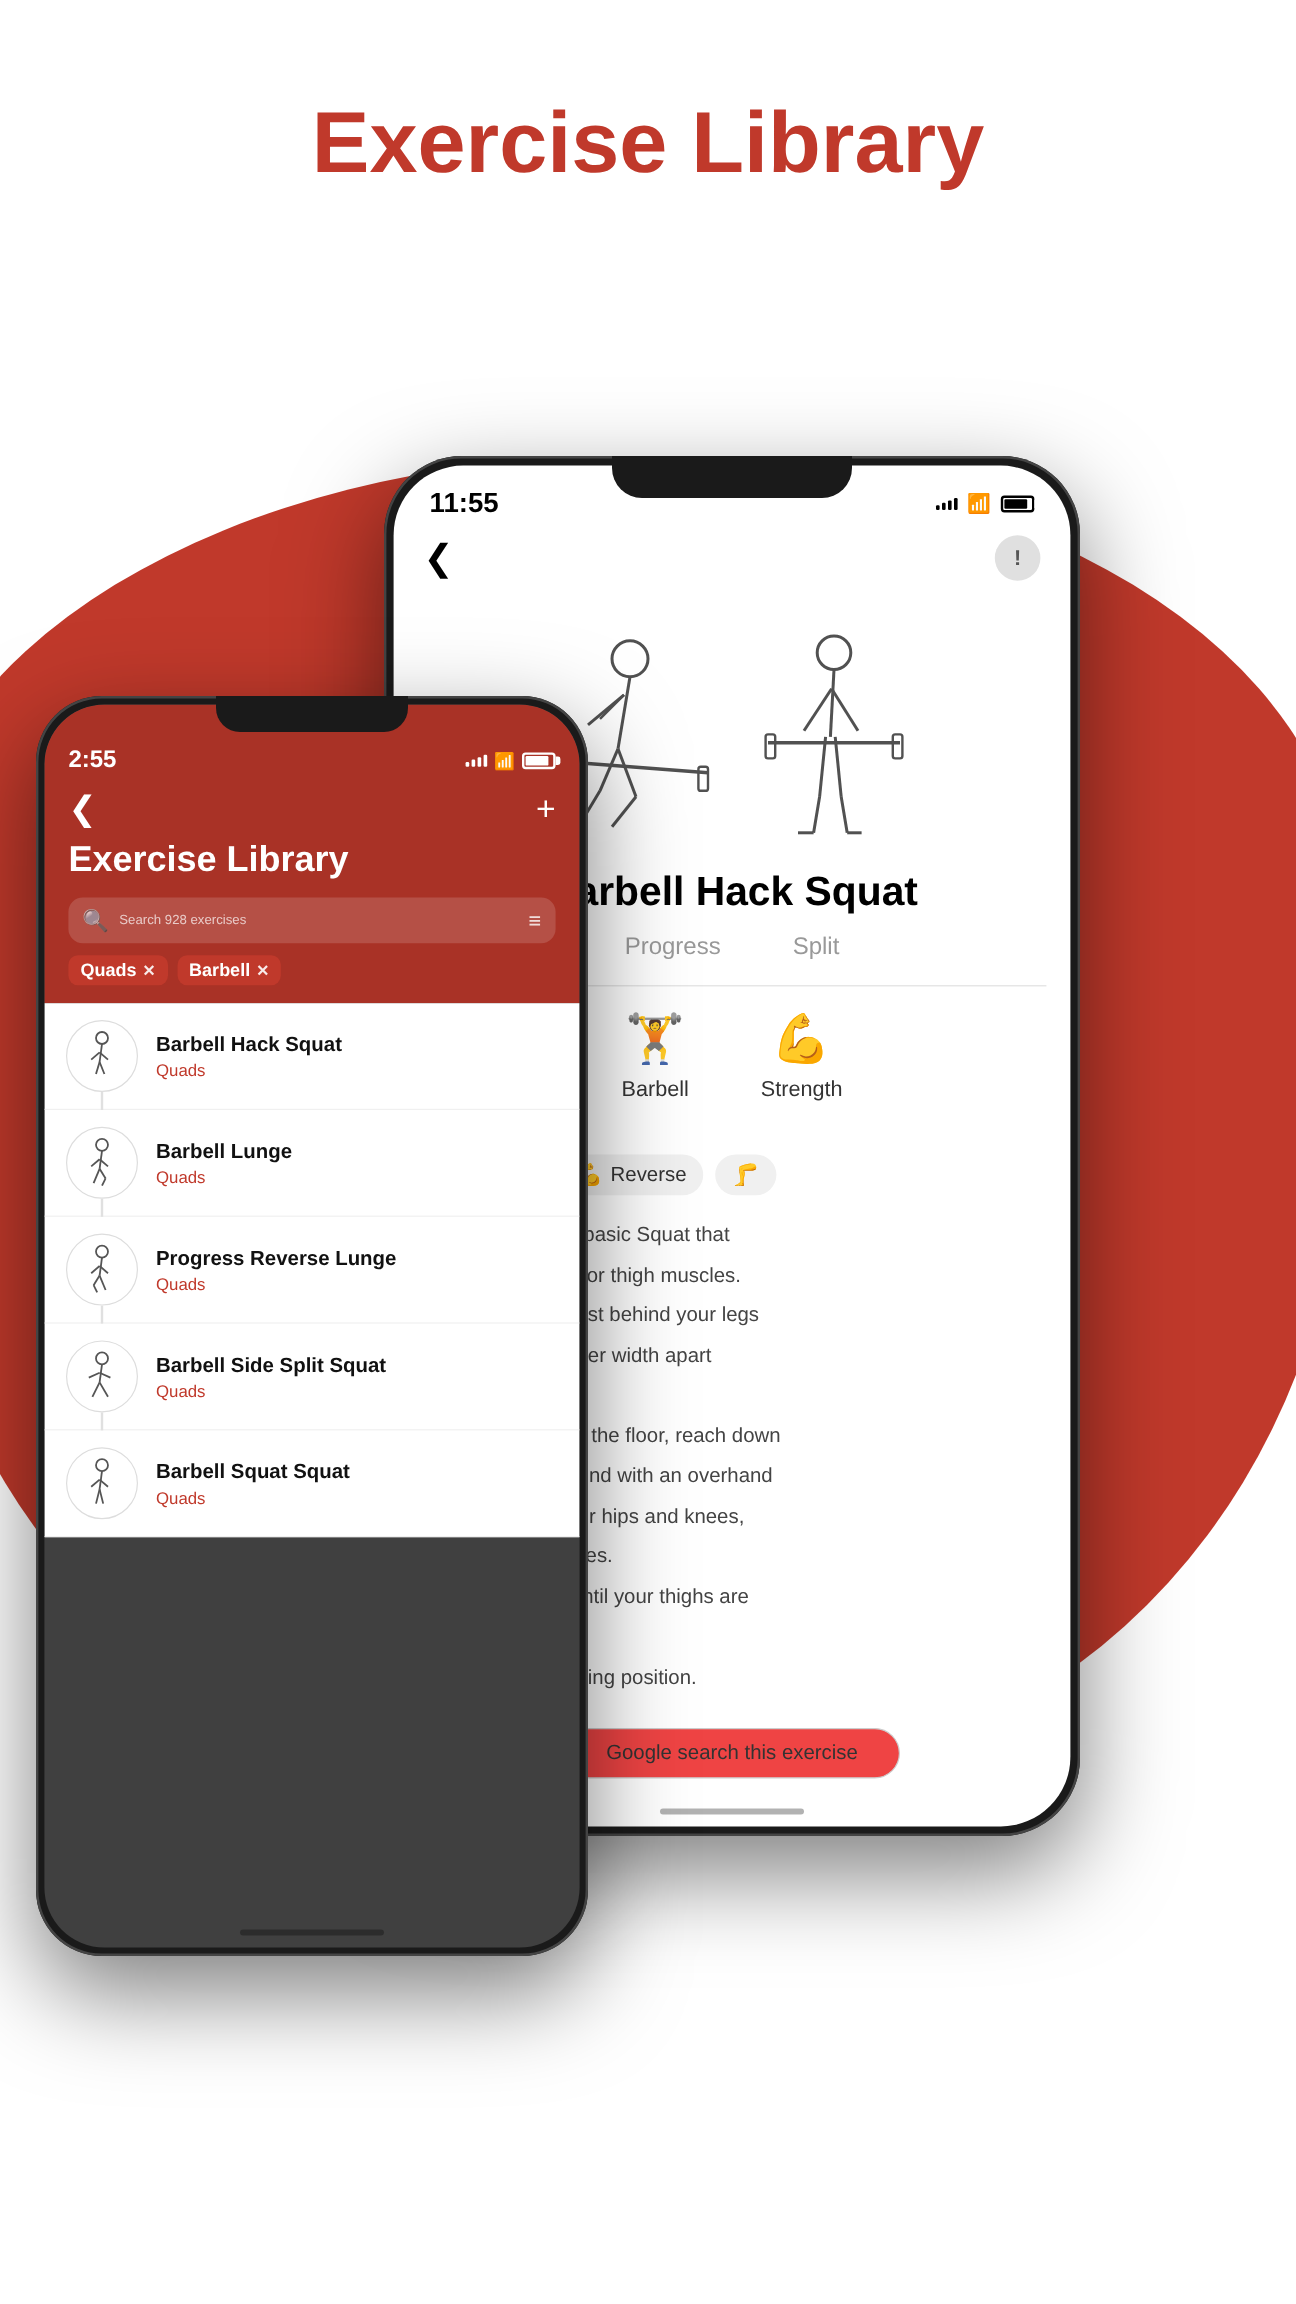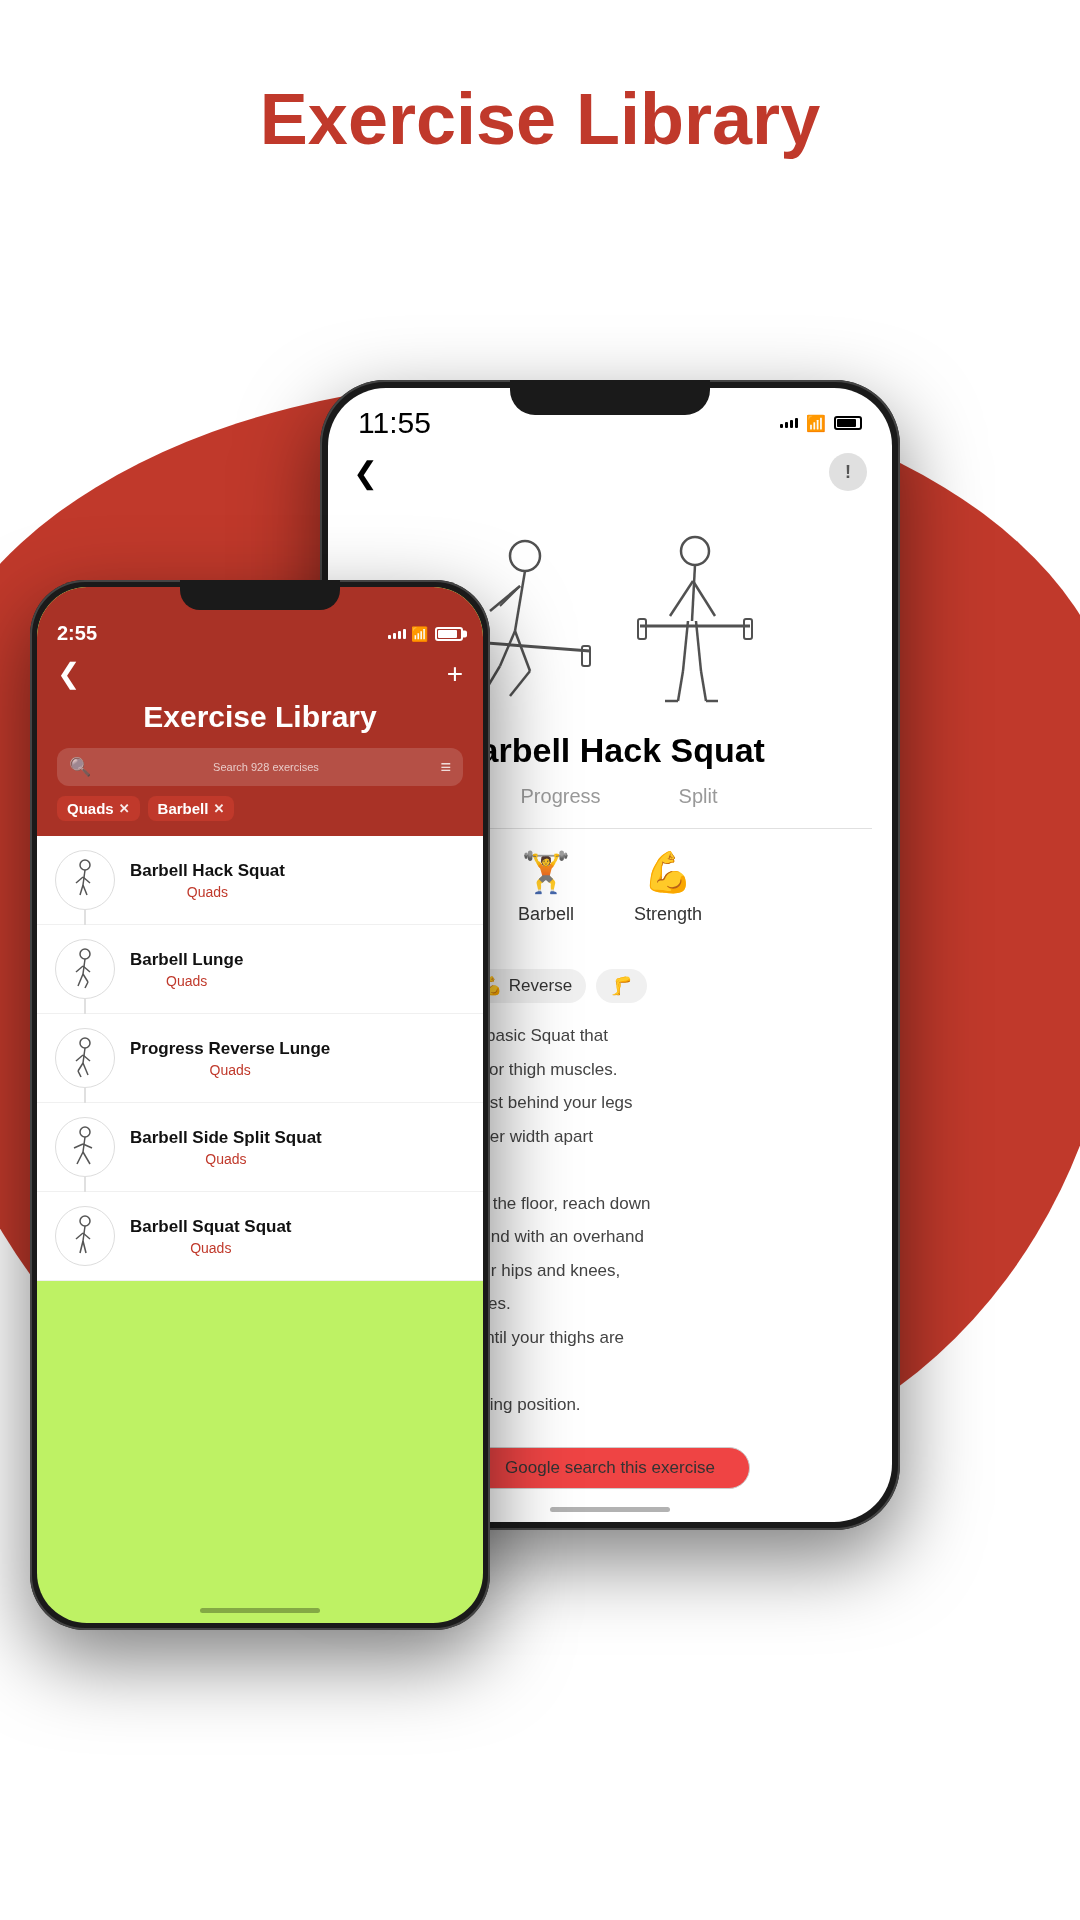--- a/index.html
+++ b/index.html
@@ -98,21 +98,21 @@
     
     .phone-back .status-bar {
       display: flex;
       justify-content: space-between;
       align-items: center;
       padding: 18px 30px 8px;
       font-size: 22px;
       font-weight: 600;
       color: #000;
     }
-    .phone-back .status-bar .time { font-size: 30px; font-weight: 400; }
+    .phone-back .status-bar .time { font-size: 23px; font-weight: 700; }
     .phone-back .status-bar .icons { display: flex; gap: 8px; align-items: center; }
 
     
     .phone-back .nav-bar {
       display: flex;
       justify-content: space-between;
       align-items: center;
       padding: 5px 25px 5px;
     }
     .phone-back .nav-bar .back-arrow {
@@ -166,21 +166,20 @@
       justify-content: center;
       gap: 60px;
       border-bottom: 1px solid #e0e0e0;
       padding-bottom: 12px;
       margin: 0 20px;
     }
     .phone-back .tab {
       font-size: 20px;
       color: #999;
       padding-bottom: 8px;
-      margin-left: 18px;
     }
 
     .phone-back .icons-row {
       display: flex;
       justify-content: center;
       gap: 60px;
       padding: 20px 20px 5px;
     }
     .phone-back .icon-item {
       display: flex;
@@ -267,24 +266,23 @@
       background: #1a1a1a;
       border-radius: 0 0 20px 20px;
       z-index: 10;
     }
     .phone-front .screen {
       position: absolute;
       top: 7px;
       left: 7px;
       right: 7px;
       bottom: 7px;
-      background: #bef264;
+      background: #404040;
       border-radius: 50px;
       overflow: hidden;
-      text-align: center;
     }
 
     
     .phone-front .header {
       background: #a93226;
       padding: 35px 20px 15px;
       border-radius: 50px 50px 0 0;
     }
     .phone-front .header .status-bar {
       display: flex;

